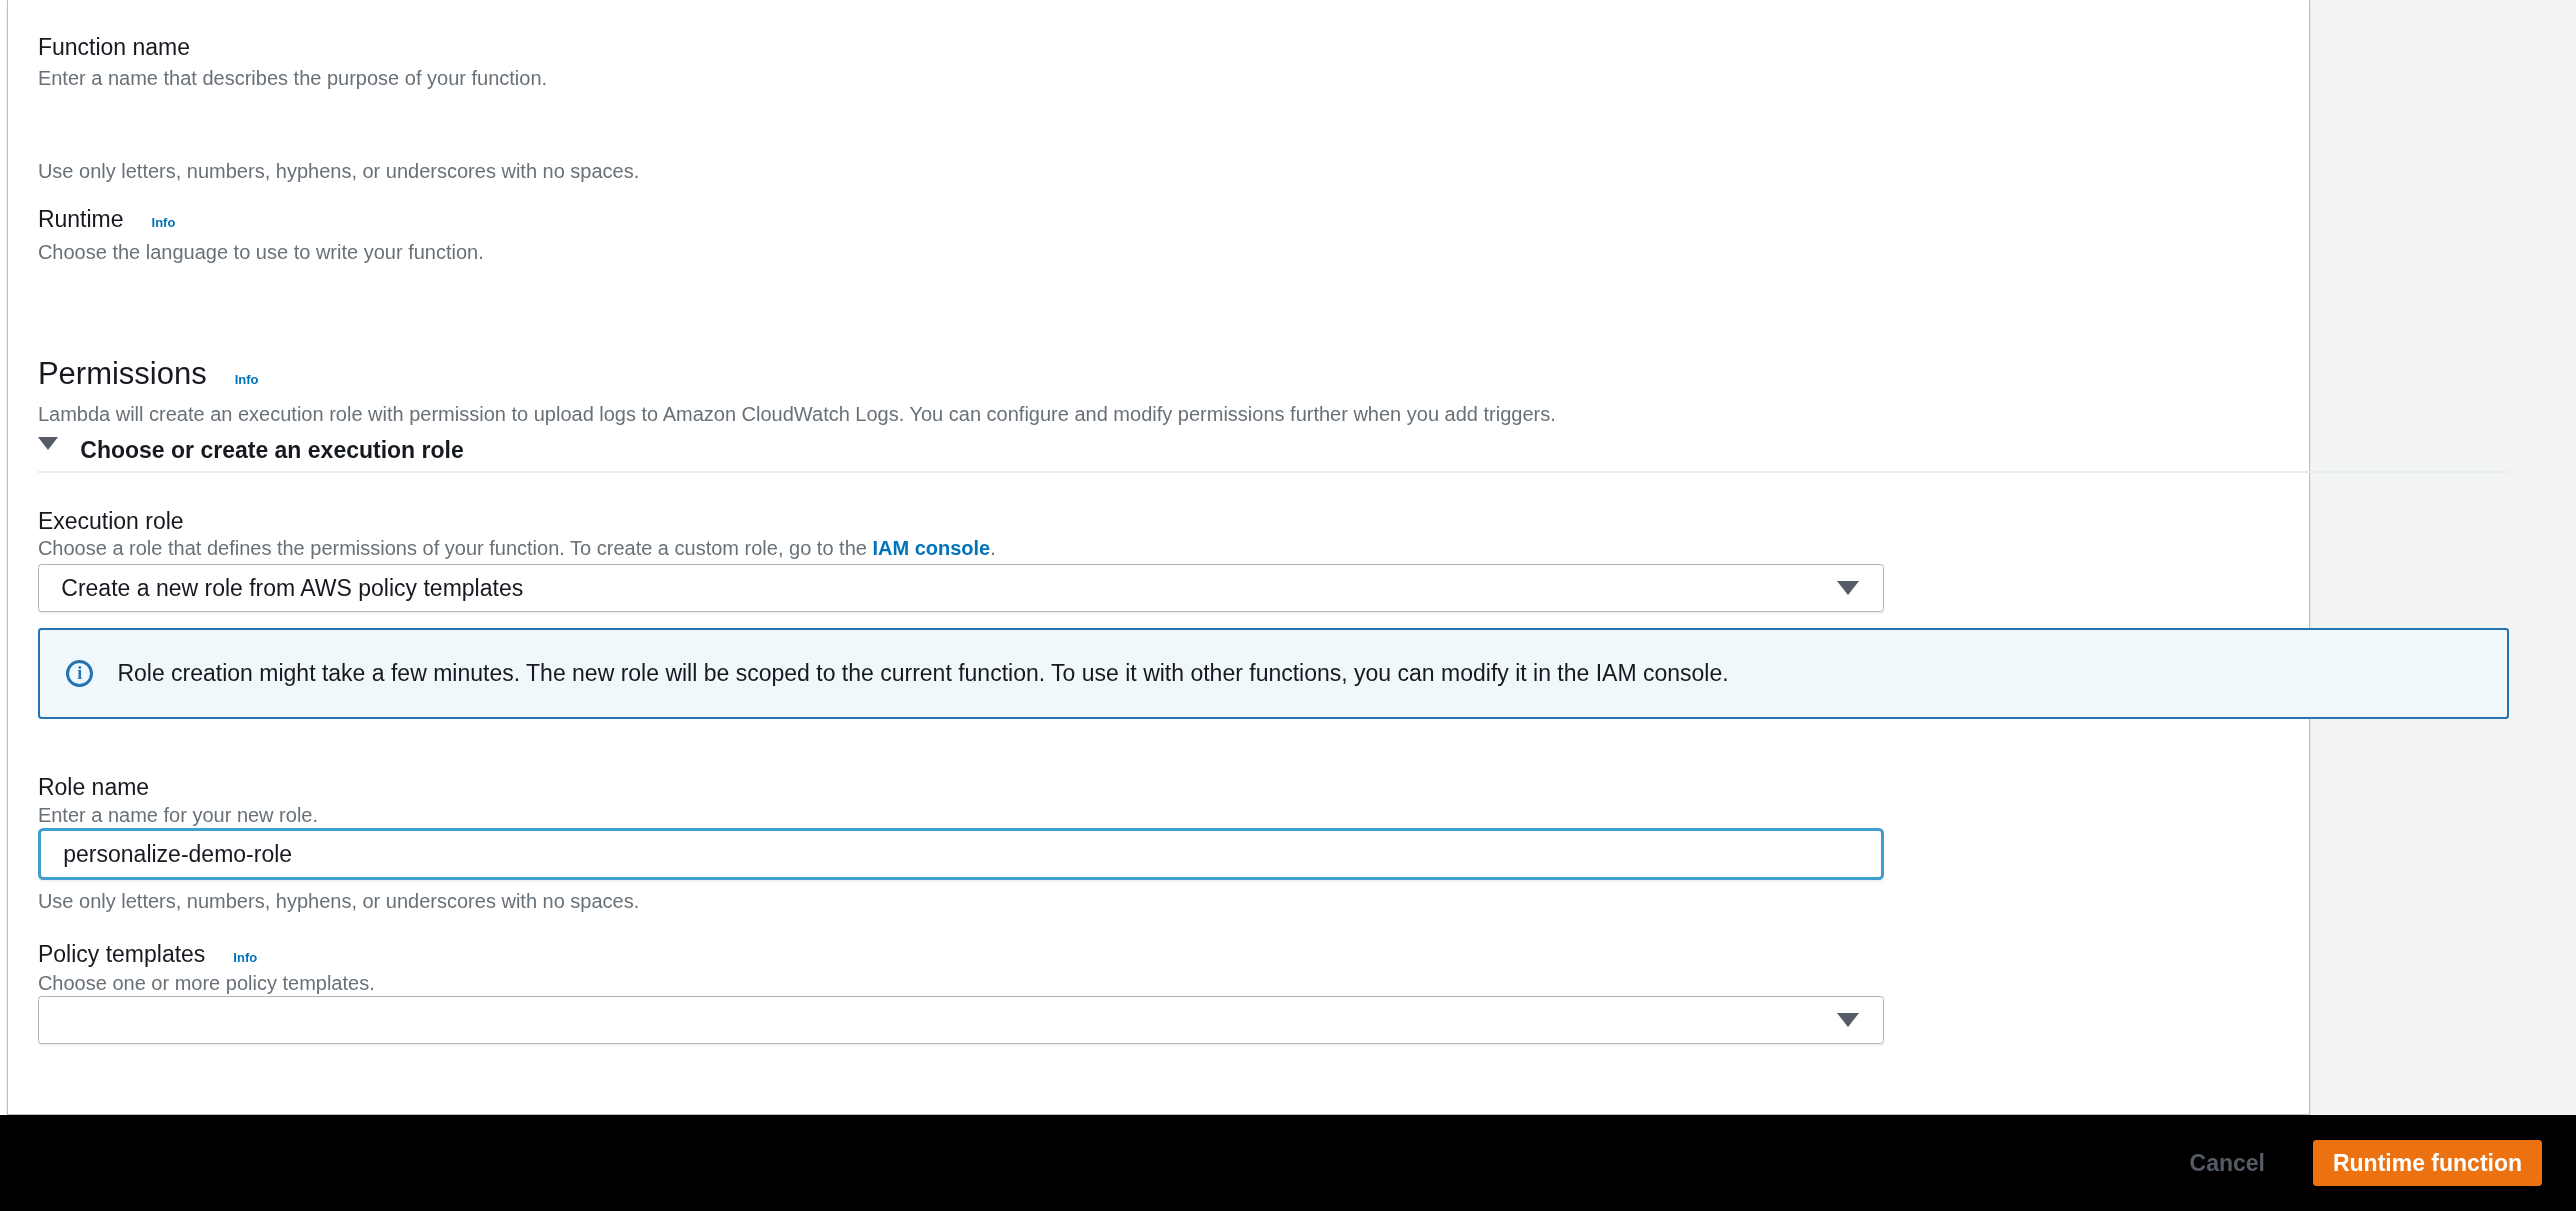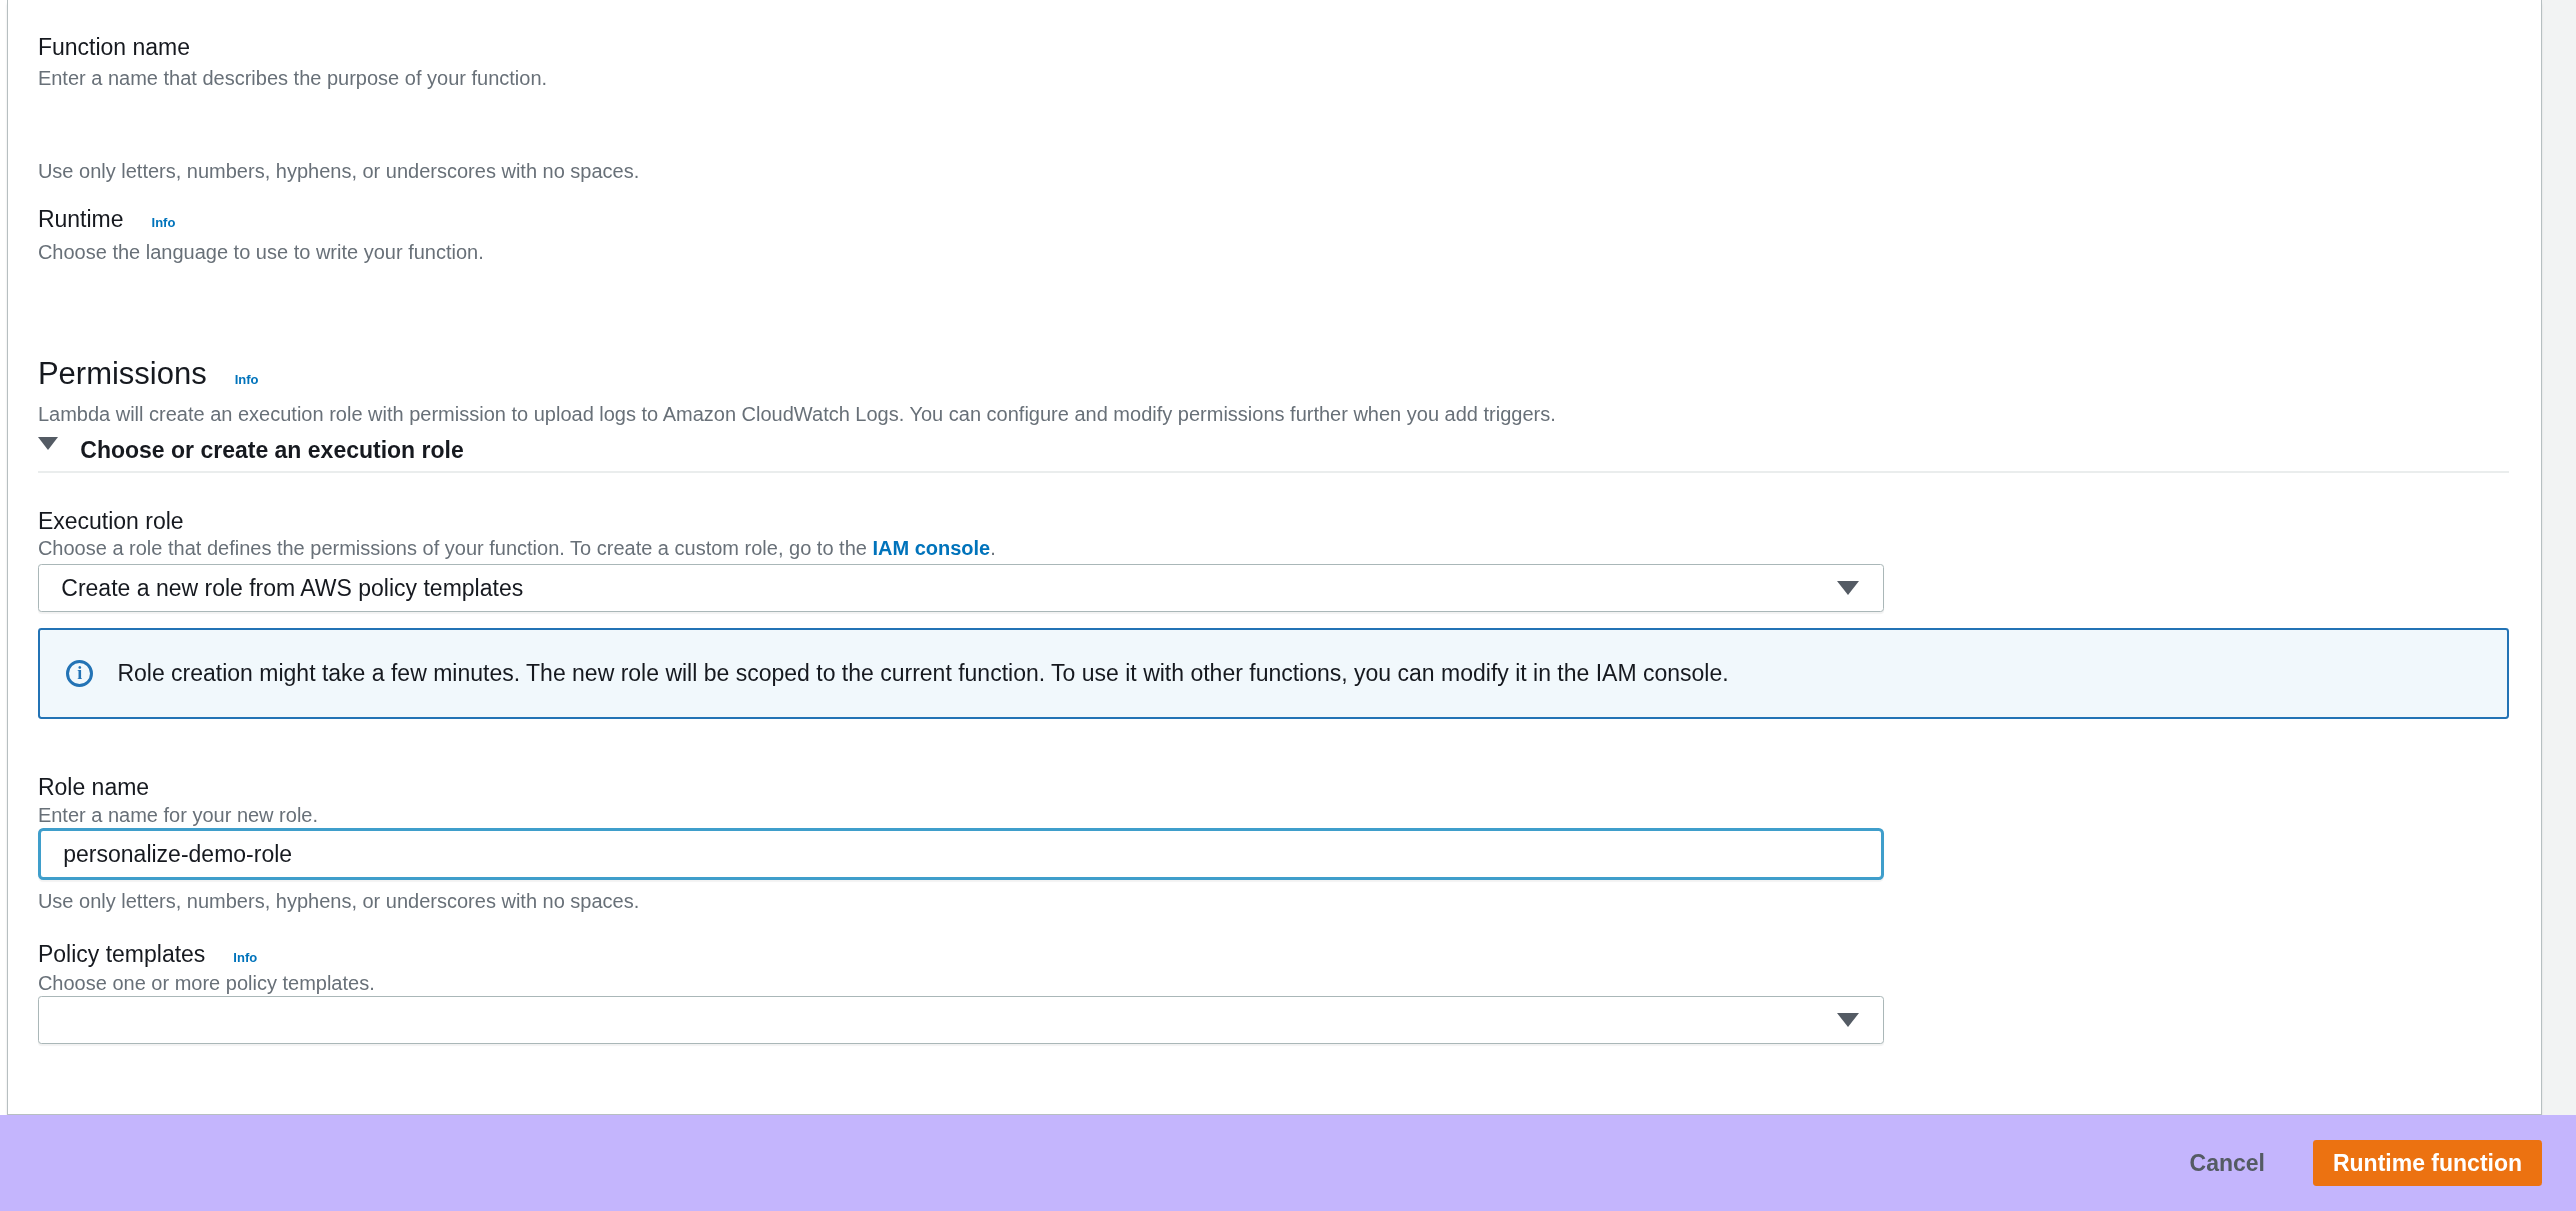--- a/index.html
+++ b/index.html
@@ -8,21 +8,21 @@
     font-family:"Liberation Sans", sans-serif;
     background:#f2f3f3;
     position:relative;
     overflow:hidden;
     color:#16191f;
   }
   .left-strip {
     position:absolute; left:0; top:0; width:6.9px; height:1115px; background:#ffffff;
   }
   .card {
-    position:absolute; left:6.9px; top:0; width:2535px; height:1115px;
+    position:absolute; left:6.9px; top:0; width:2303px; height:1115px;
     background:#ffffff;
     border:1.7px solid #b7bfc1; border-top:none;
     box-shadow:0 2.6px 2.6px -0.9px rgba(0,0,0,0.28);
   }
   .abs { position:absolute; }
   .label { font-size:23px; color:#16191f; }
   .desc  { font-size:20px; color:#687078; }
   .hint  { font-size:20px; color:#687078; }
   .info-link { font-size:13px; color:#0073bb; font-weight:bold; cursor:pointer; }
   .label-row { display:flex; align-items:baseline; gap:28px; }
@@ -71,21 +71,21 @@
     width:27.5px; height:27.5px;
     border:3.4px solid #2373b5; border-radius:50%;
     display:flex; align-items:center; justify-content:center;
     color:#2373b5; font-weight:bold; font-size:18px;
     font-family:"Liberation Serif", serif;
   }
   .banner-text { font-size:23px; color:#16191f; }
 
   .footer {
     position:absolute; left:0; top:1115px; width:2576px; height:96px;
-    background:#c4b5fd;
+    background:#000000;
     display:flex; align-items:center; justify-content:flex-end;
     gap:48px; padding-right:34px;
   }
   .cancel-btn {
     font-size:23px; font-weight:bold; color:#545b64;
     background:none; border:none; cursor:pointer;
     font-family:"Liberation Sans", sans-serif;
   }
   .create-btn {
     width:229px; height:46px;

